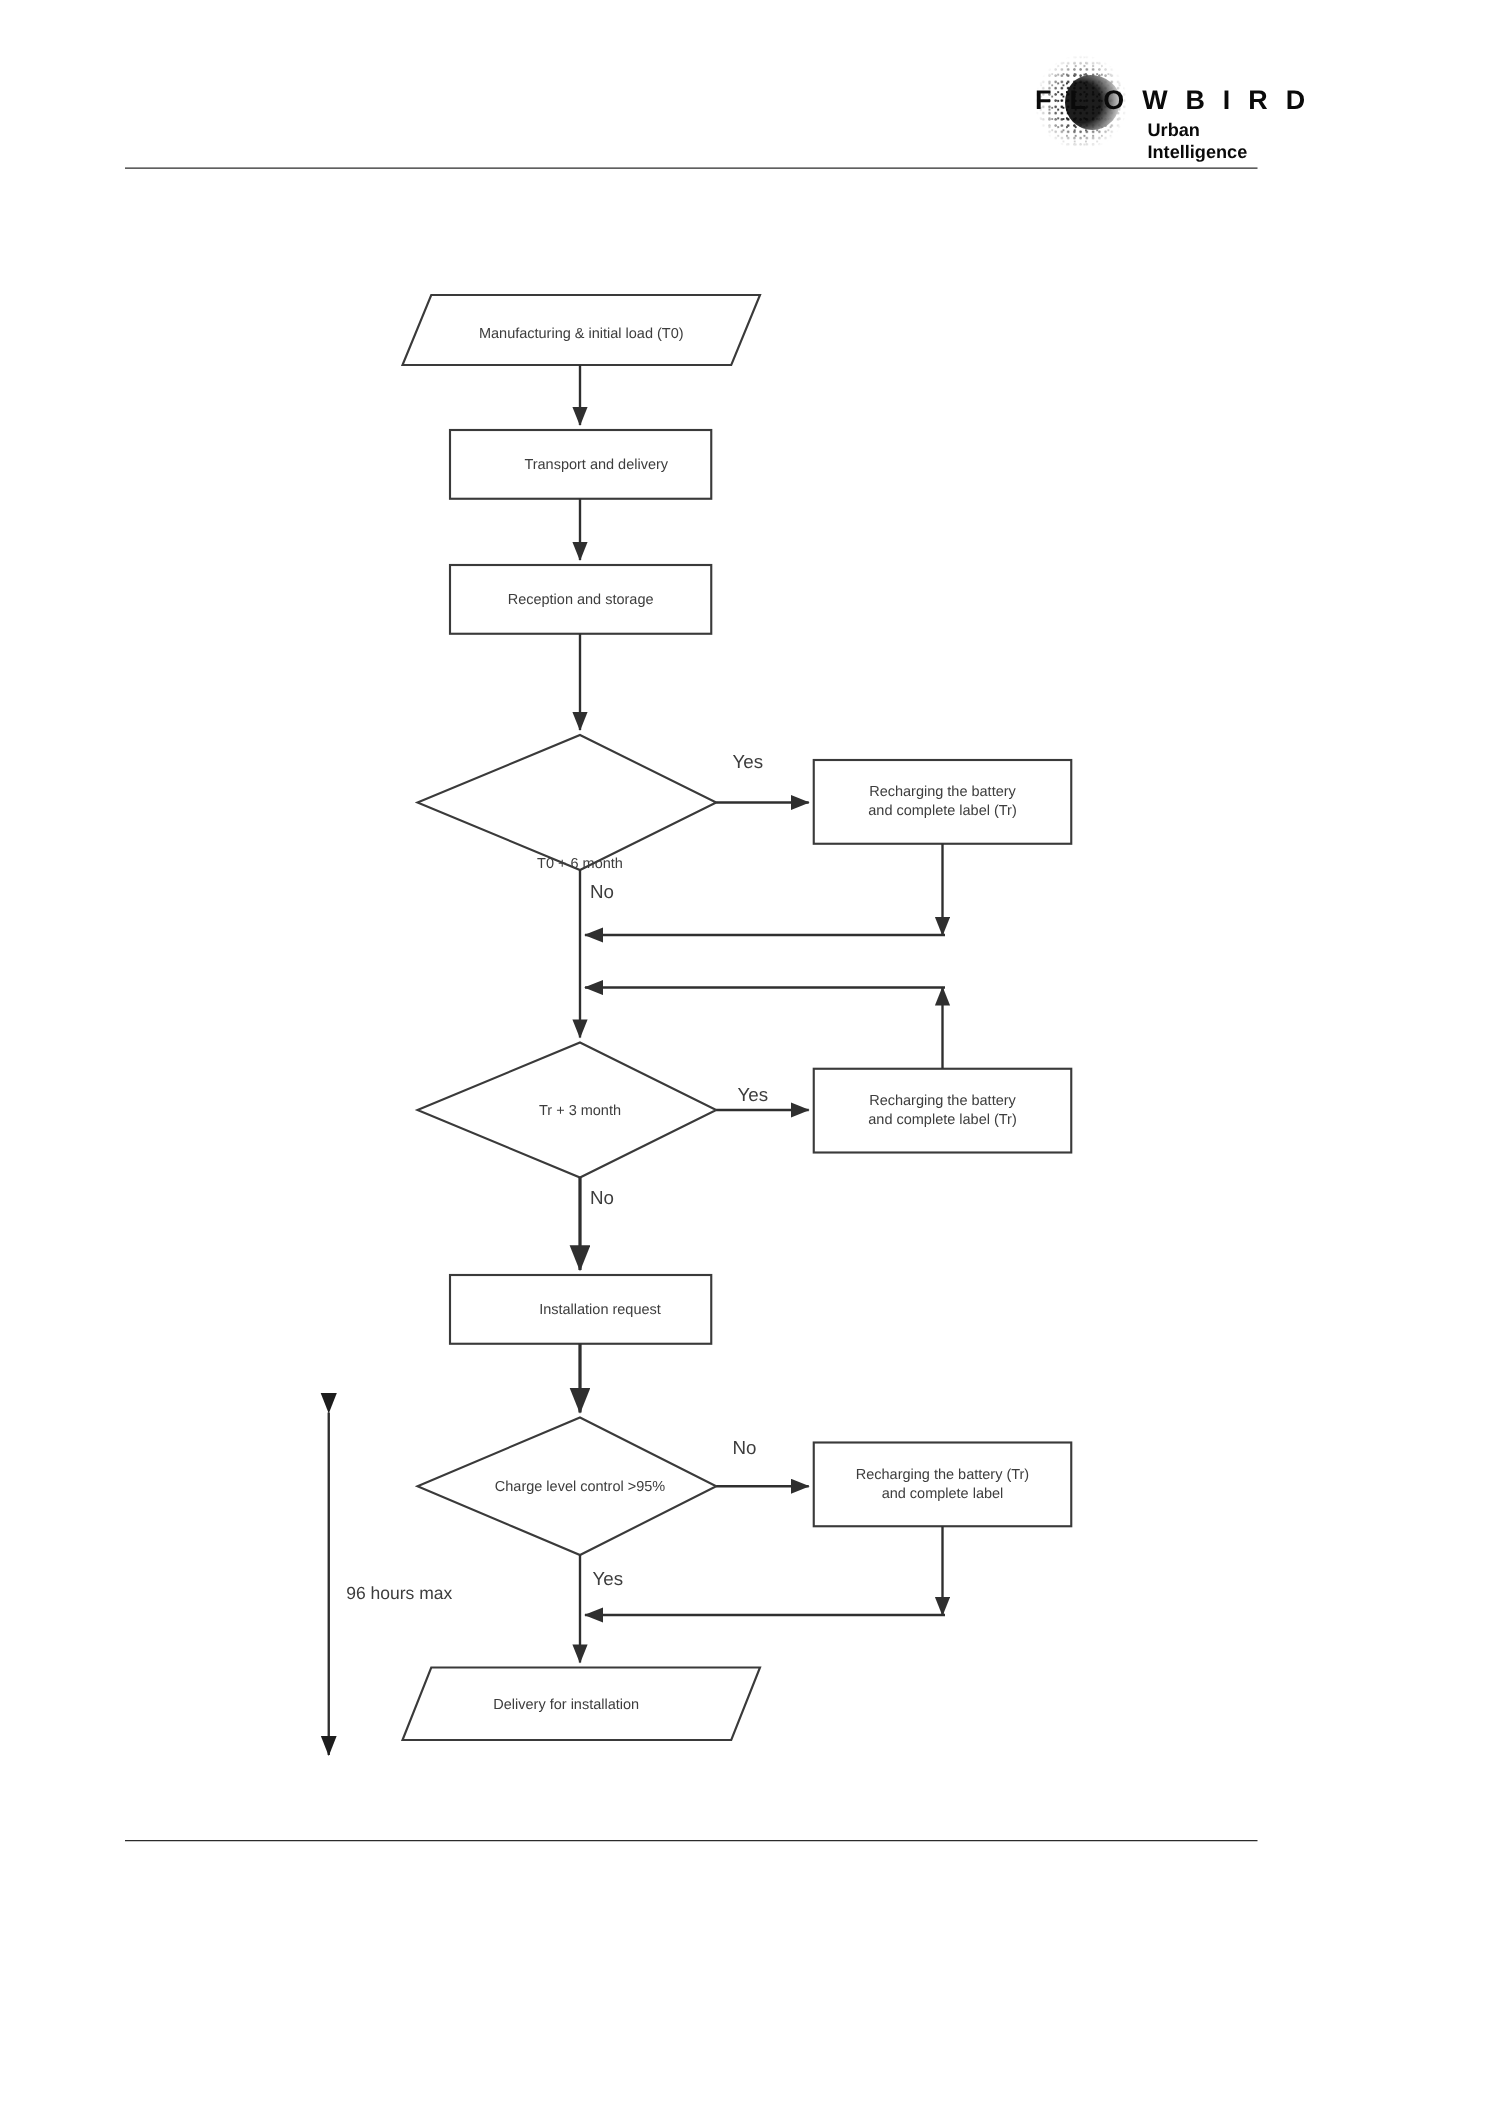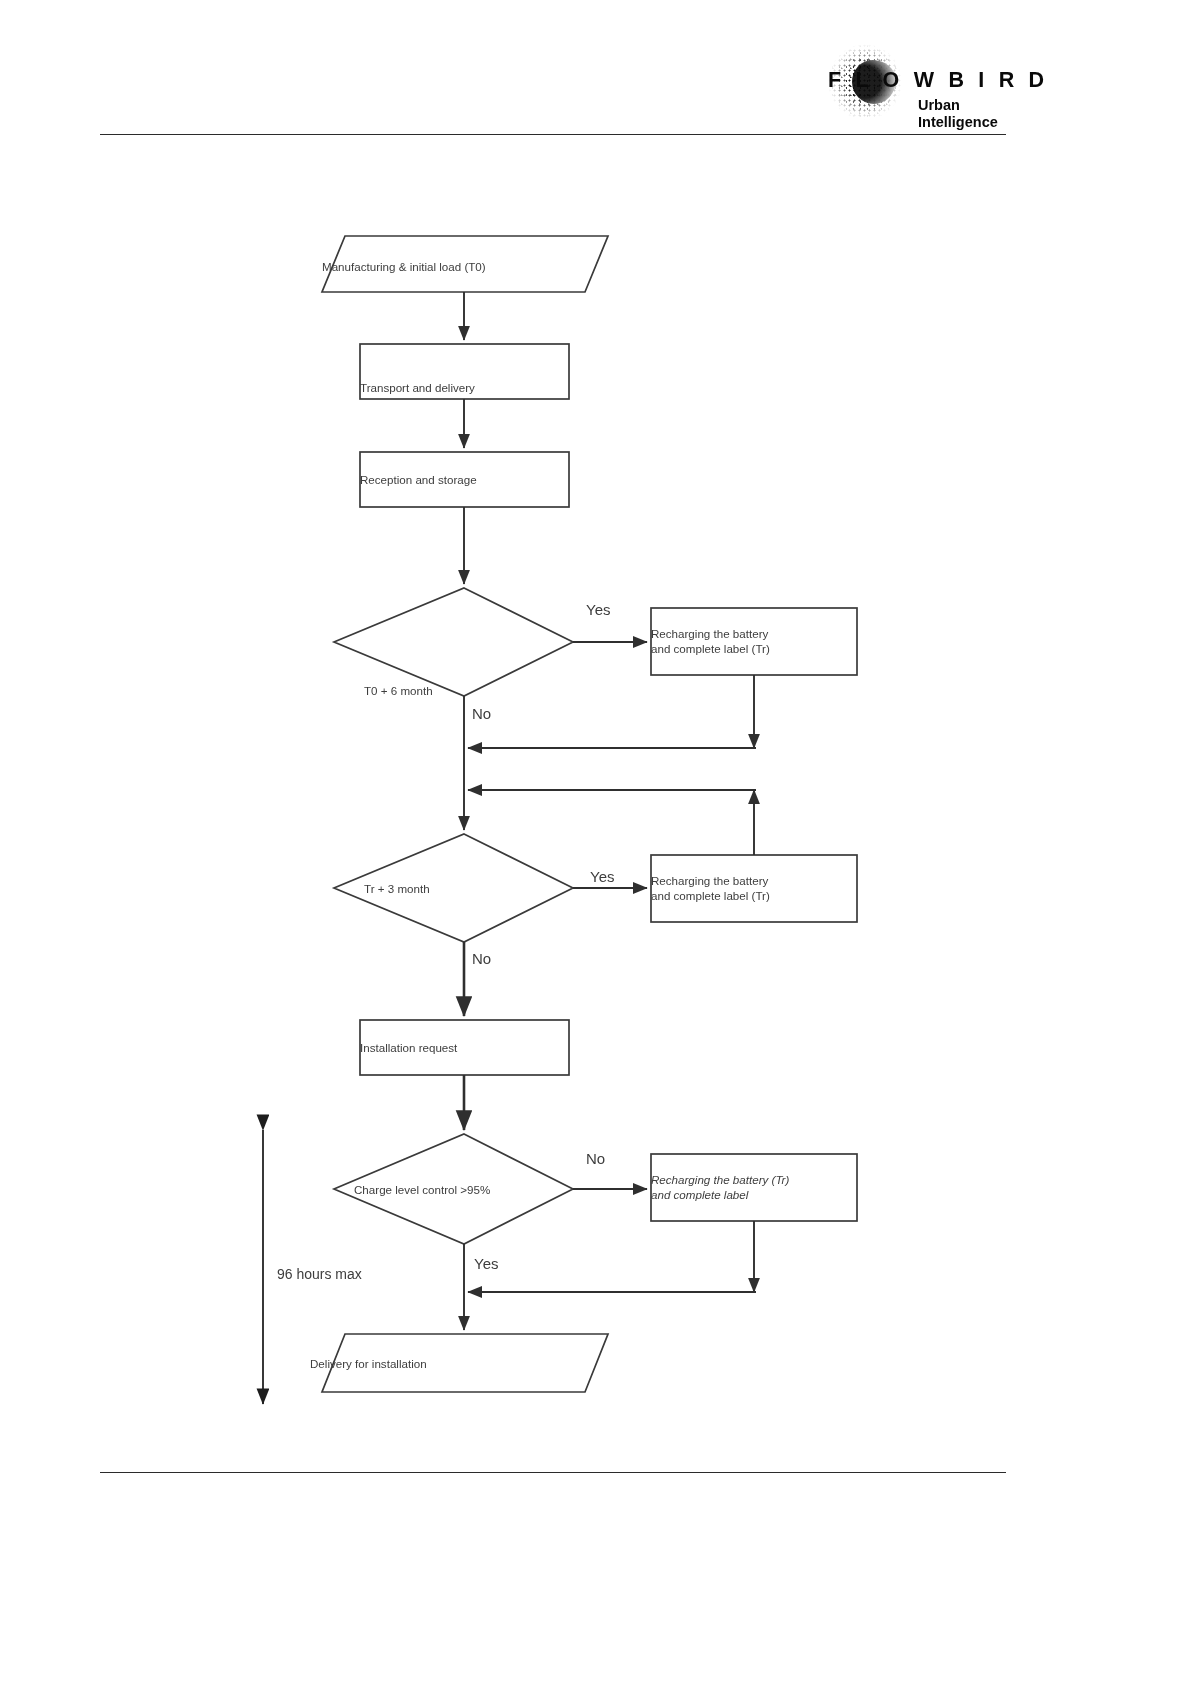--- a/index.html
+++ b/index.html
@@ -49,21 +49,21 @@
 
   
   .chart{position:absolute;left:0;top:0;width:1190px;height:1684px;}
   .chart svg{position:absolute;left:0;top:0;}
 
   .node-label{
     position:absolute;
     font-size:11.6px;
     line-height:15px;
     color:#3d3d3d;
-    text-align:left;
+    text-align:center;
     white-space:pre-line;
     pointer-events:none;
   }
   .edge-label{
     position:absolute;
     font-size:15px;
     color:#3d3d3d;
     white-space:nowrap;
   }
   .span-label{
@@ -161,39 +161,39 @@
         <path d="M464,1244 L464,1330"></path>
       </g>
 
       <g stroke="#2f2f2f" stroke-width="1.9" fill="none">
         <path d="M263,1130 L263,1404" marker-start="url(#ahs)" marker-end="url(#ahs)"></path>
       </g>
     </svg>
 
     <div class="node-label" style="left:322px;top:259px;width:286px;">Manufacturing &amp; initial load (T0)</div>
 
-    <div class="node-label" style="left:360px;top:380px;width:234px;">Transport and delivery</div>
+    <div class="node-label" style="left:360px;top:364px;width:234px;">Transport and delivery</div>
 
     <div class="node-label" style="left:360px;top:472px;width:209px;">Reception and storage</div>
 
     <div class="node-label" style="left:364px;top:659px;width:200px;margin-top:24px;">T0 + 6 month</div>
 
     <div class="node-label" style="left:651px;top:626px;width:206px;">Recharging the battery
 and complete label (Tr)</div>
 
     <div class="node-label" style="left:364px;top:881px;width:200px;">Tr + 3 month</div>
 
     <div class="node-label" style="left:651px;top:873px;width:206px;">Recharging the battery
 and complete label (Tr)</div>
 
     <div class="node-label" style="left:360px;top:1040px;width:240px;">Installation request</div>
 
     <div class="node-label" style="left:354px;top:1182px;width:220px;">Charge level control &gt;95%</div>
 
-    <div class="node-label" style="left:651px;top:1172px;width:206px;font-style:italic;">Recharging the battery (Tr)
+    <div class="node-label" style="left:651px;top:1172px;width:206px;">Recharging the battery (Tr)
 and complete label</div>
 
     <div class="node-label" style="left:310px;top:1356px;width:286px;">Delivery for installation</div>
 
     <div class="edge-label" style="left:586px;top:601px;">Yes</div>
 
     <div class="edge-label" style="left:472px;top:705px;">No</div>
 
     <div class="edge-label" style="left:590px;top:868px;">Yes</div>
 

